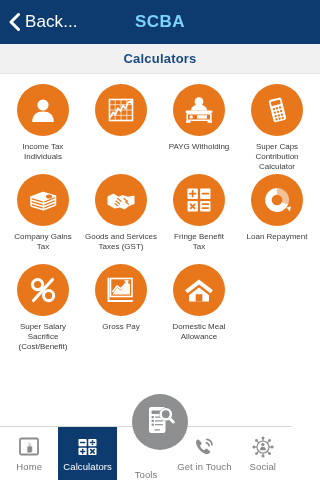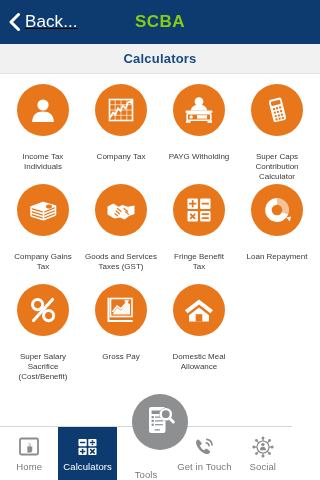--- a/index.html
+++ b/index.html
@@ -6,35 +6,35 @@
   html,body { width:320px; height:480px; overflow:hidden; }
   body {
     font-family:"Liberation Sans", sans-serif;
     background:#ffffff;
     -webkit-font-smoothing:antialiased;
   }
 
   
   .navbar {
     height:44px; background:#0d3b70;
-    display:flex; align-items:center; position:relative;text-decoration:underline;
+    display:flex; align-items:center; position:relative;
   }
   .back-btn {
     display:flex; align-items:center; gap:5px;
     padding-left:9px; cursor:pointer;
   }
   .chev {
     width:11px; height:18px; display:block; flex:0 0 auto;
   }
   .back-label {
     color:#ffffff; font-size:17px; letter-spacing:.1px;
   }
   .nav-title {
     position:absolute; left:0; right:0; text-align:center;
-    color:#84cc16; font-size:17px; font-weight:bold; letter-spacing:.4px;
+    color:#7dd3fc; font-size:17px; font-weight:bold; letter-spacing:.4px;
     pointer-events:none;
   }
 
   
   .subheader {
     height:30px; background:#f1f1f1;
     display:flex; align-items:center; justify-content:center;
     border-bottom:1px solid #e4e4e4;
   }
   .subheader-title {
@@ -53,21 +53,21 @@
     margin-bottom:4px;
   }
   .disc {
     width:52px; height:52px; border-radius:50%;
     background:#e8761b;
     display:flex; align-items:center; justify-content:center;
     flex:0 0 auto;
   }
   .disc svg { display:block; }
   .tile-label {
-    margin-top:16px; text-align:center;
+    margin-top:6px; text-align:center;
     font-size:8px; line-height:10px; color:#3b3b3b;
     white-space:pre-line; padding:0 1px;
     height:28px;
   }
 
   
   .tabbar {
     position:absolute; left:0; bottom:0; width:292px; height:54px;
     background:#ffffff; border-top:1px solid #d7d7d7;
     display:flex;
@@ -134,21 +134,20 @@
           <line x1="15" y1="4.5" x2="15" y2="25.5"></line>
           <line x1="20.8" y1="4.5" x2="20.8" y2="25.5"></line>
           <line x1="3.5" y1="9.7" x2="26.5" y2="9.7"></line>
           <line x1="3.5" y1="15" x2="26.5" y2="15"></line>
           <line x1="3.5" y1="20.3" x2="26.5" y2="20.3"></line>
         </g>
         <polyline points="4.5,22 7,17.5 9.5,19.5 12,13 14.5,16 17,10.5 19.5,13.5 22,7.5 25.5,6" fill="none" stroke="#fff" stroke-width="1.7" stroke-linejoin="round" stroke-linecap="round"></polyline>
         <polygon points="25.8,5 26,9.5 22.2,6.8" fill="#fff"></polygon>
       </svg>
     </div>
-    <div class="tile-label">Company Tax</div>
   </div>
 
   <div class="tile">
     <div class="disc">
       <svg width="32" height="30" viewBox="0 0 32 30">
         <circle cx="16" cy="6.6" r="4.4" fill="#fff"></circle>
         <path d="M8 15.5 C8 11.6 11.5 9.8 16 9.8 C20.5 9.8 24 11.6 24 15.5 Z" fill="#fff"></path>
         <rect x="2.5" y="15.6" width="27" height="2.4" rx="1.2" fill="#fff"></rect>
         <rect x="4.2" y="18.6" width="23.6" height="6.6" rx="1" fill="none" stroke="#fff" stroke-width="1.6"></rect>
         <rect x="14" y="20.2" width="10" height="3.4" fill="#fff"></rect>

